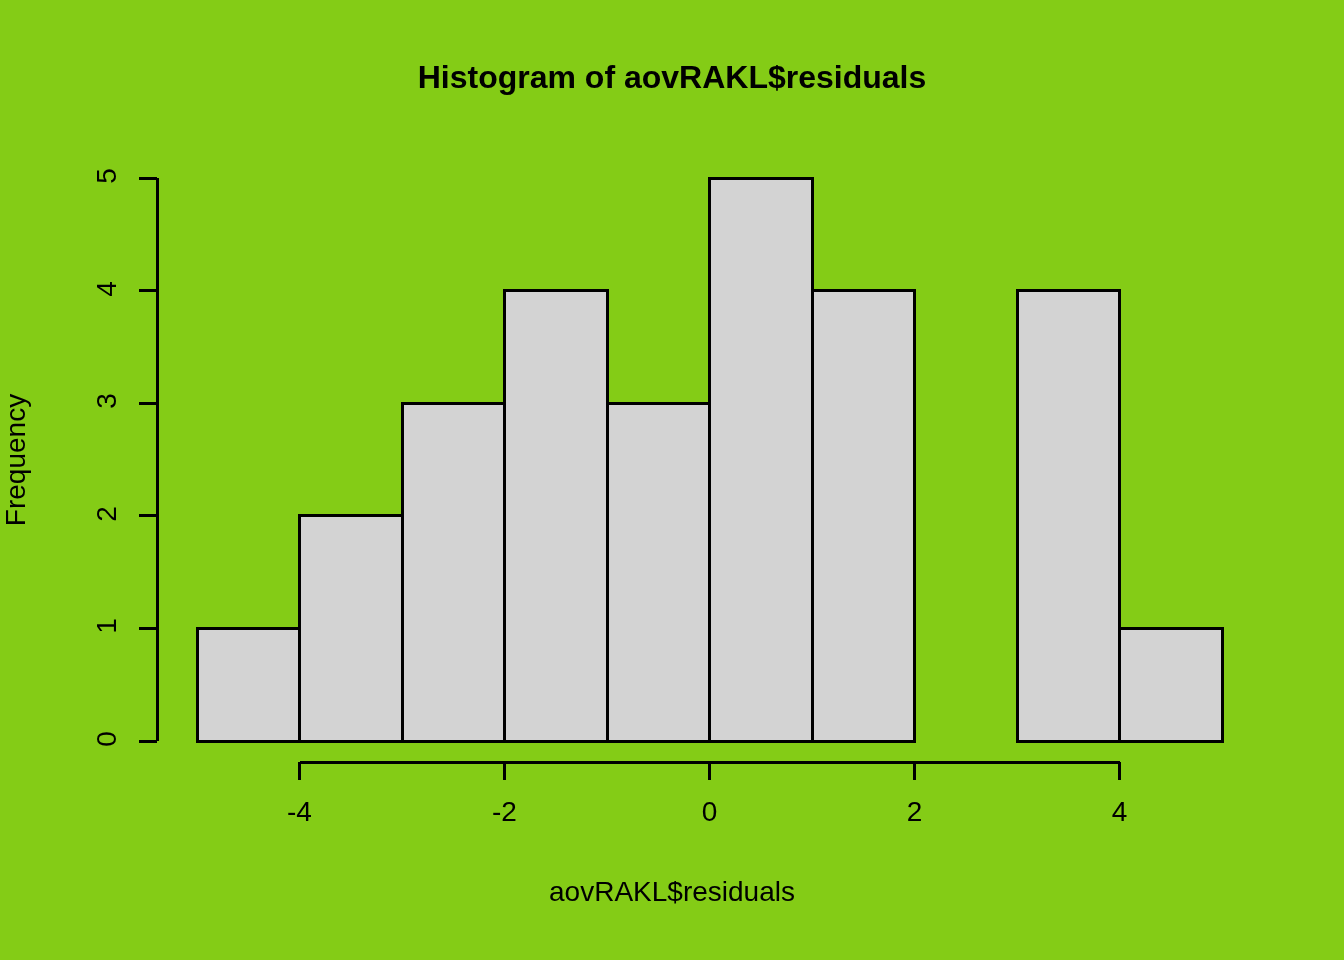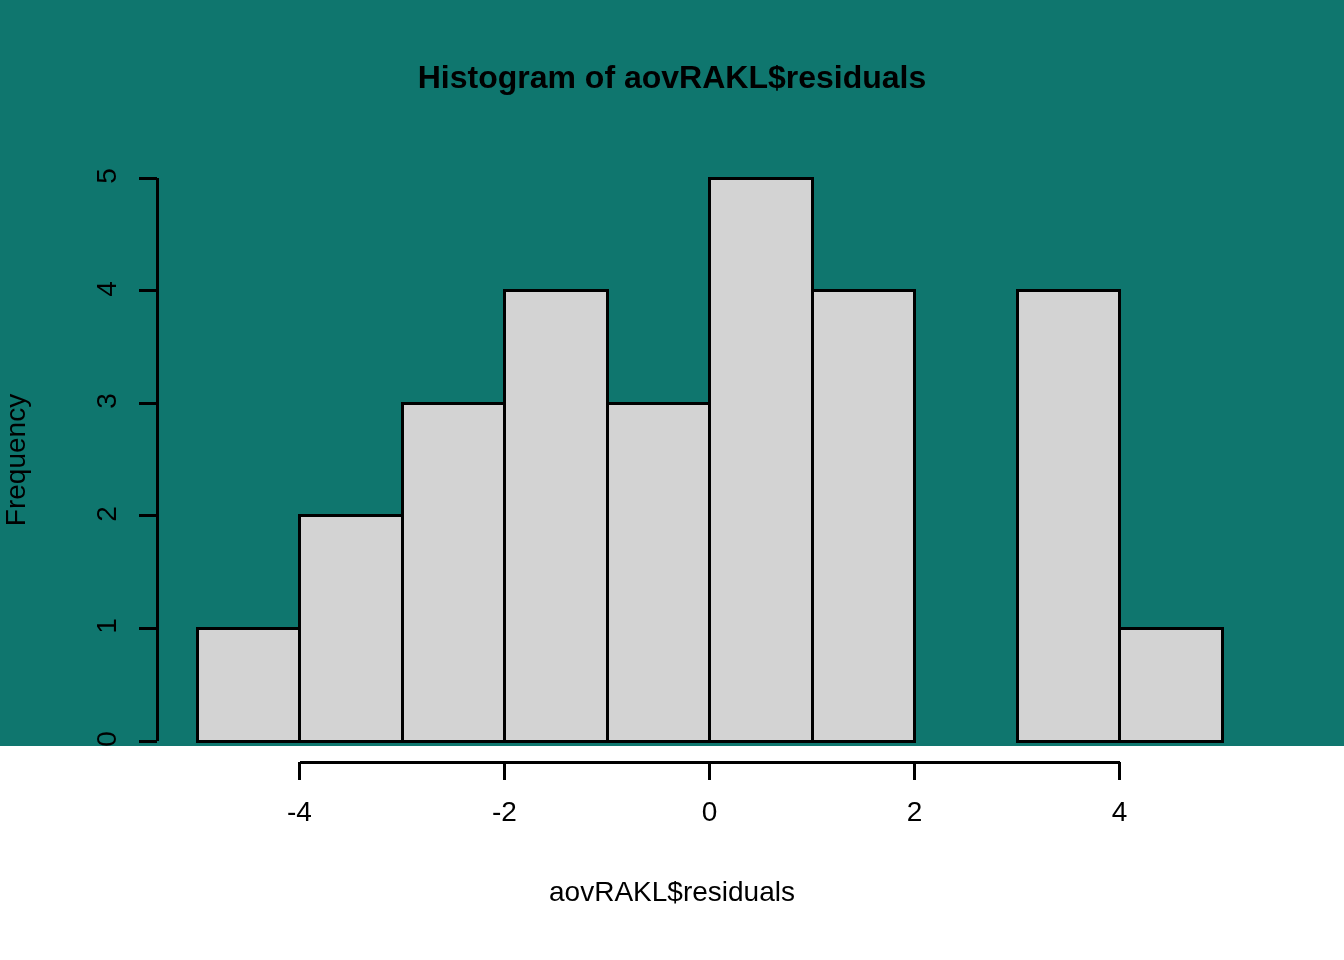--- a/index.html
+++ b/index.html
@@ -10,22 +10,22 @@
   body {
     width: 1344px;
     height: 960px;
     font-family: "Liberation Sans", sans-serif;
     color: #000000;
     overflow: hidden;
   }
   #plot-root {
     position: relative;
     width: 1344px;
-    height: 746px;
-    background: #0f766e;
+    height: 960px;
+    background: #84cc16;
   }
   .plot-title {
     position: absolute;
     left: 0;
     top: 57px;
     width: 1344px;
     text-align: center;
     font-size: 32px;
     font-weight: bold;
     letter-spacing: 0px;

